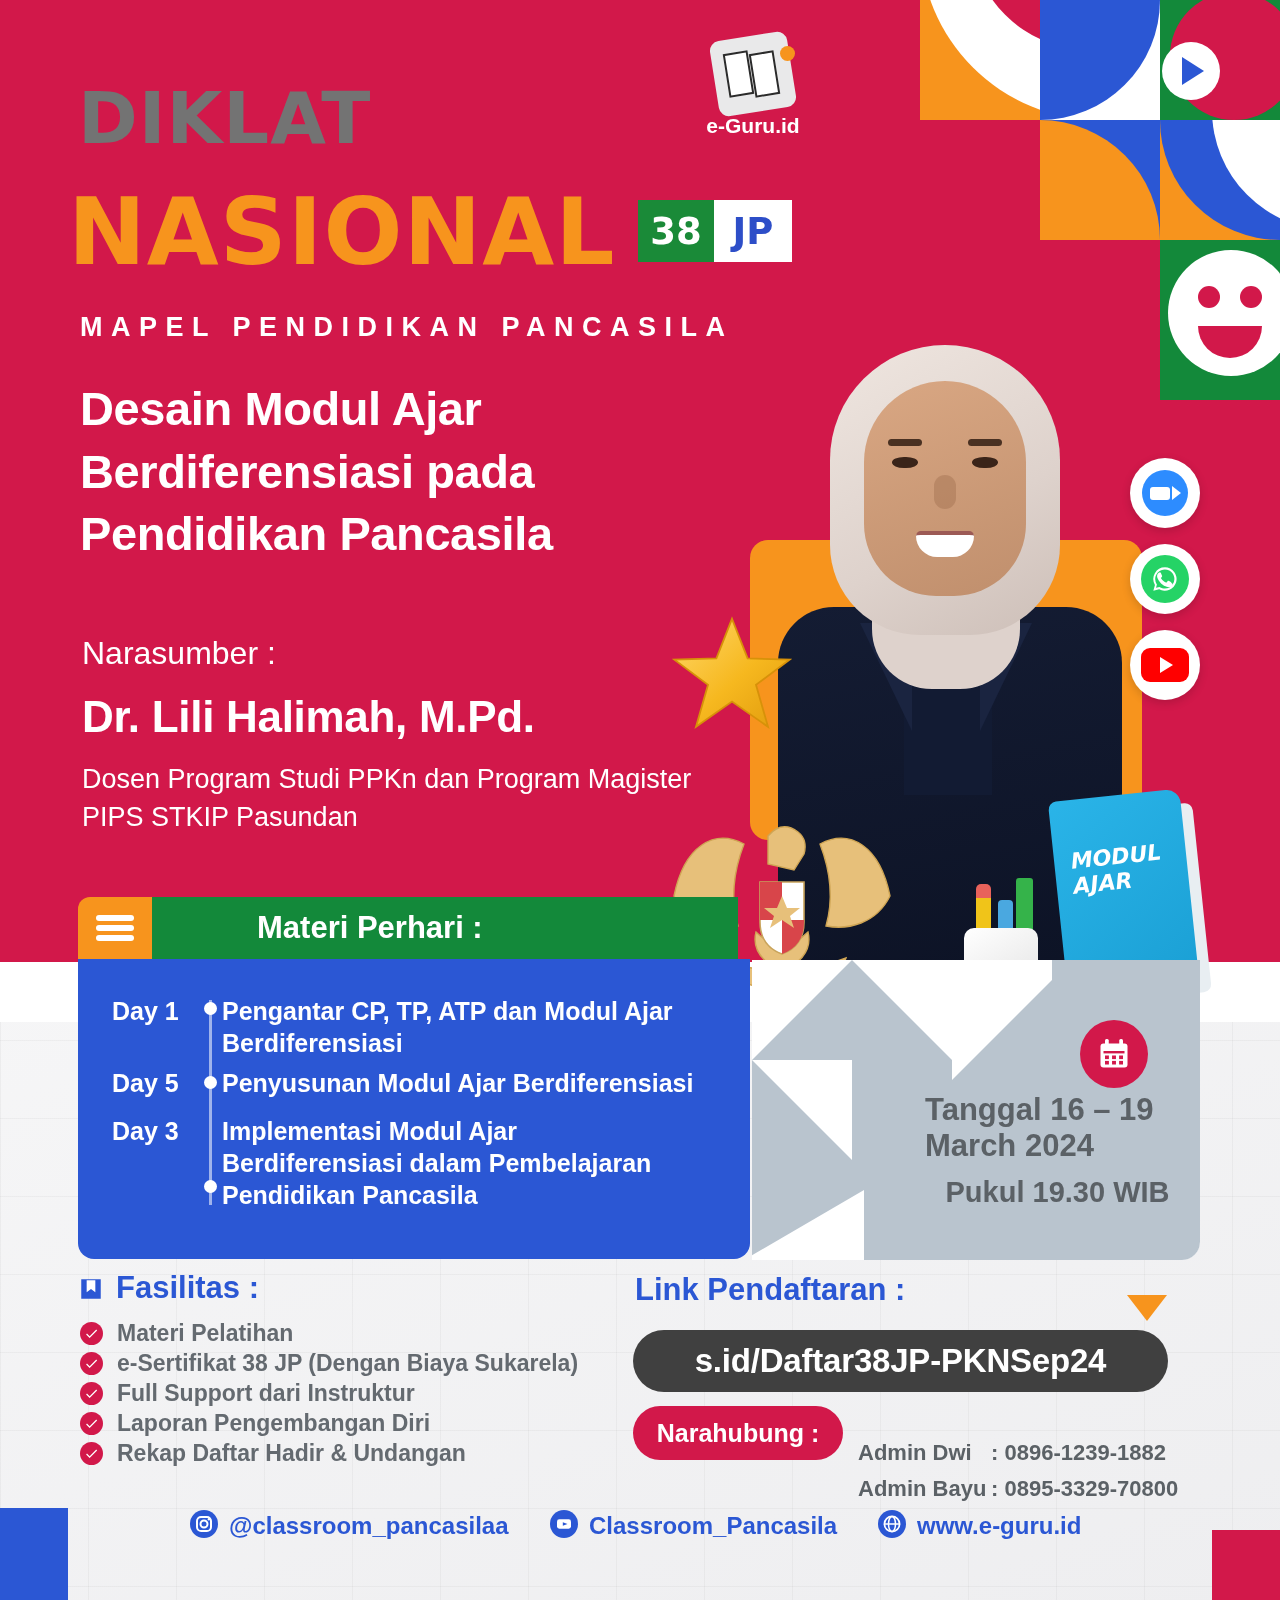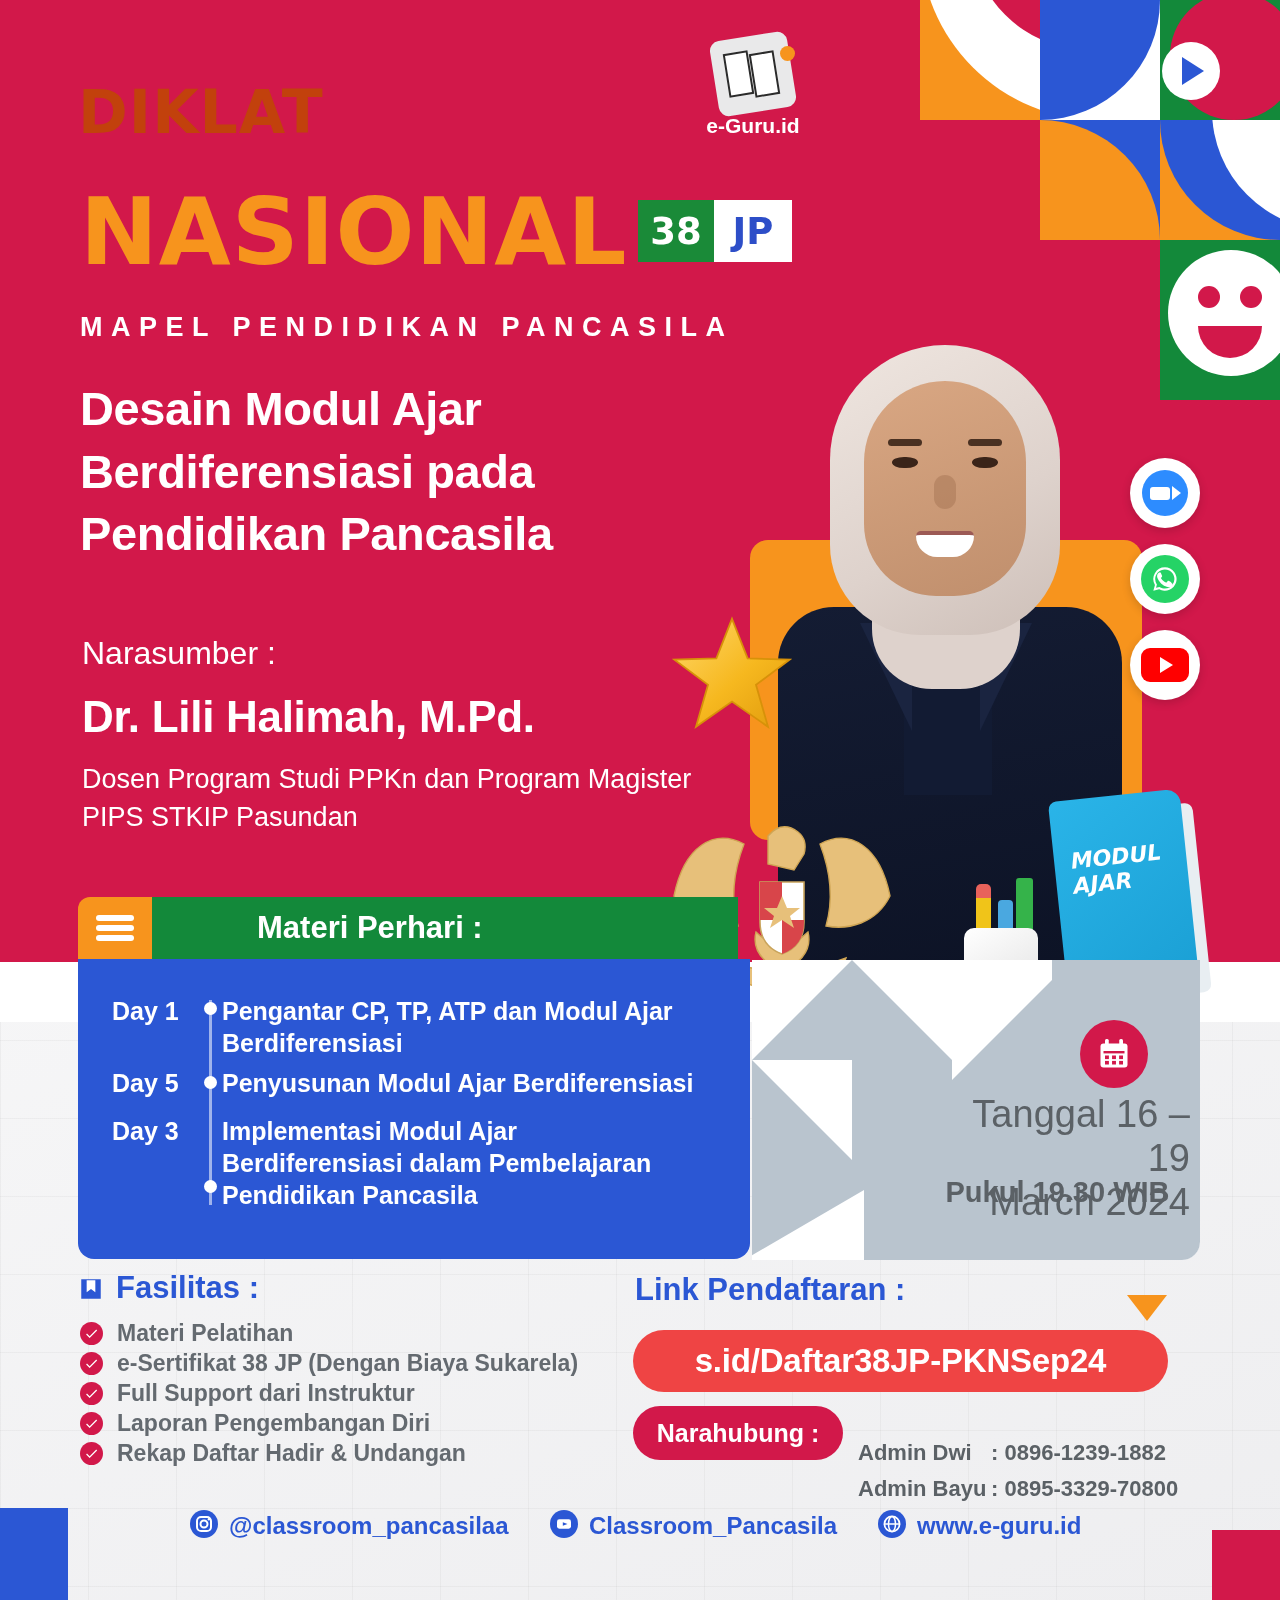--- a/index.html
+++ b/index.html
@@ -28,25 +28,25 @@
   
   .fab {
     position:absolute; border-radius:50%; background:#fff;
     display:flex; align-items:center; justify-content:center;
     box-shadow:0 3px 10px rgba(0,0,0,.16);
   }
 
   
   .diklat {
     position:absolute; left:78px; top:82px;
-    font-size:60px; line-height:1; font-weight:900; color:#c2410c;
+    font-size:72px; line-height:1; font-weight:900; color:#737373;
     letter-spacing:1px; font-family:"DejaVu Sans", sans-serif;
   }
   .nasional {
-    position:absolute; left:80px; top:186px;
+    position:absolute; left:68px; top:186px;
     font-size:93px; line-height:1; font-weight:900; color:#f7941d;
     letter-spacing:1px; font-family:"DejaVu Sans", sans-serif;
   }
   .jp-badge { position:absolute; left:638px; top:200px; display:flex; height:62px; }
   .jp-num {
     background:#1a8a38; color:#fff; font-weight:900; font-size:37px;
     display:flex; align-items:center; justify-content:center; width:76px;
     font-family:"DejaVu Sans", sans-serif;
   }
   .jp-lbl {
@@ -94,35 +94,35 @@
 
   
   .date-panel {
     position:absolute; left:752px; top:960px; width:448px; height:300px;
     background:#b9c4ce; border-bottom-right-radius:18px; overflow:hidden;
   }
   .cal-circle {
     position:absolute; left:1080px; top:1020px; width:68px; height:68px; border-radius:50%;
     background:#d2184a; display:flex; align-items:center; justify-content:center;
   }
-  .date-l1 { position:absolute; left:925px; top:1092px; width:265px; text-align:right; font-size:38px; font-weight:400; color:#5b6166; line-height:1.16; }
+  .date-l1 { position:absolute; left:925px; top:1092px; width:265px; text-align:left; font-size:31px; font-weight:700; color:#5b6166; line-height:1.16; }
   .date-l2 { position:absolute; left:925px; top:1176px; width:265px; text-align:center; font-size:29px; font-weight:700; color:#5b6166; }
 
   
   .fas-title { position:absolute; left:116px; top:1270px; font-size:31px; font-weight:900; color:#2b57d4; }
   .fas-icon { position:absolute; left:78px; top:1276px; }
   .fas-item { position:absolute; left:117px; font-size:23px; color:#646a70; font-weight:700; }
   .check { position:absolute; left:80px; width:23px; height:23px; border-radius:50%; background:#d2184a; display:flex; align-items:center; justify-content:center; }
 
   
   .link-title { position:absolute; left:635px; top:1272px; font-size:31px; font-weight:900; color:#2b57d4; }
   .orange-tri { position:absolute; left:1127px; top:1295px; width:0; height:0; border-left:20px solid transparent; border-right:20px solid transparent; border-top:26px solid #f7941d; }
   .link-pill {
     position:absolute; left:633px; top:1330px; width:535px; height:62px;
-    background:#ef4444; border-radius:31px; display:flex; align-items:center; justify-content:center;
+    background:#404040; border-radius:31px; display:flex; align-items:center; justify-content:center;
     color:#fff; font-size:33px; font-weight:900; letter-spacing:-0.2px;
   }
   .narahubung-pill {
     position:absolute; left:633px; top:1406px; width:210px; height:54px;
     background:#d2184a; border-radius:27px; display:flex; align-items:center; justify-content:center;
     color:#fff; font-size:25px; font-weight:900;
   }
   .admin-row { position:absolute; font-size:22px; font-weight:900; color:#5b6166; display:flex; }
   .admin-name { width:133px; }
 

